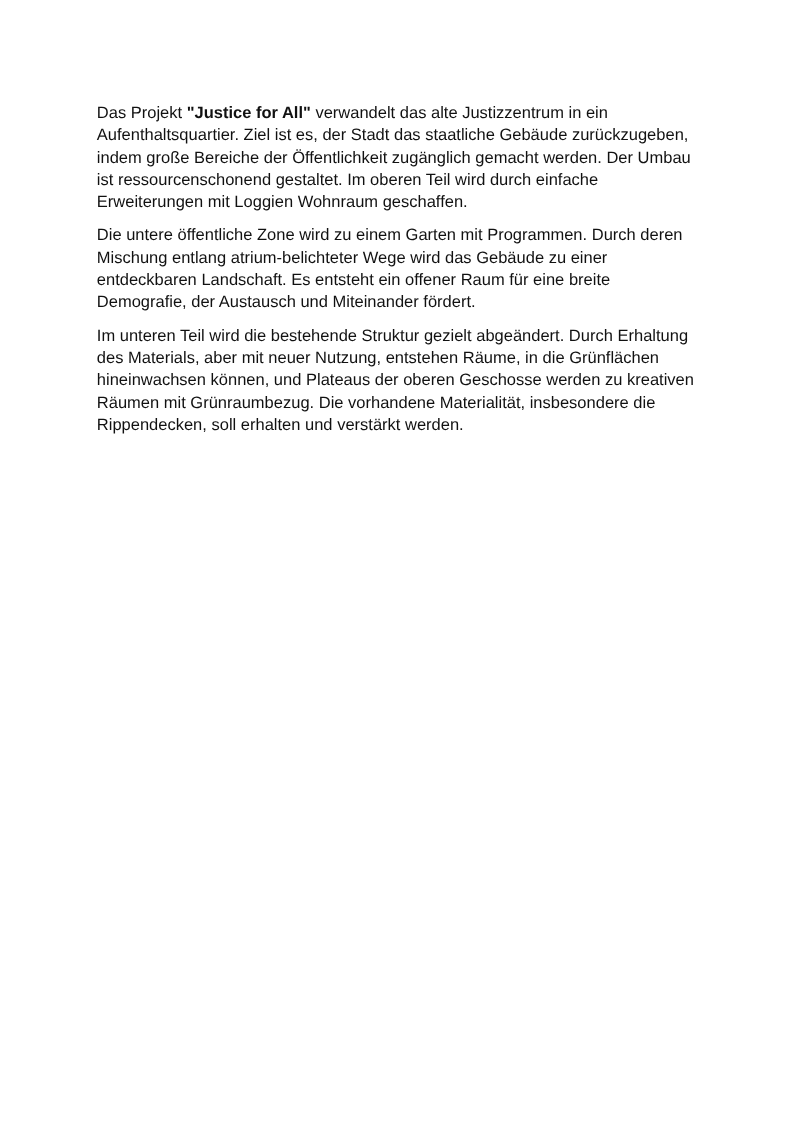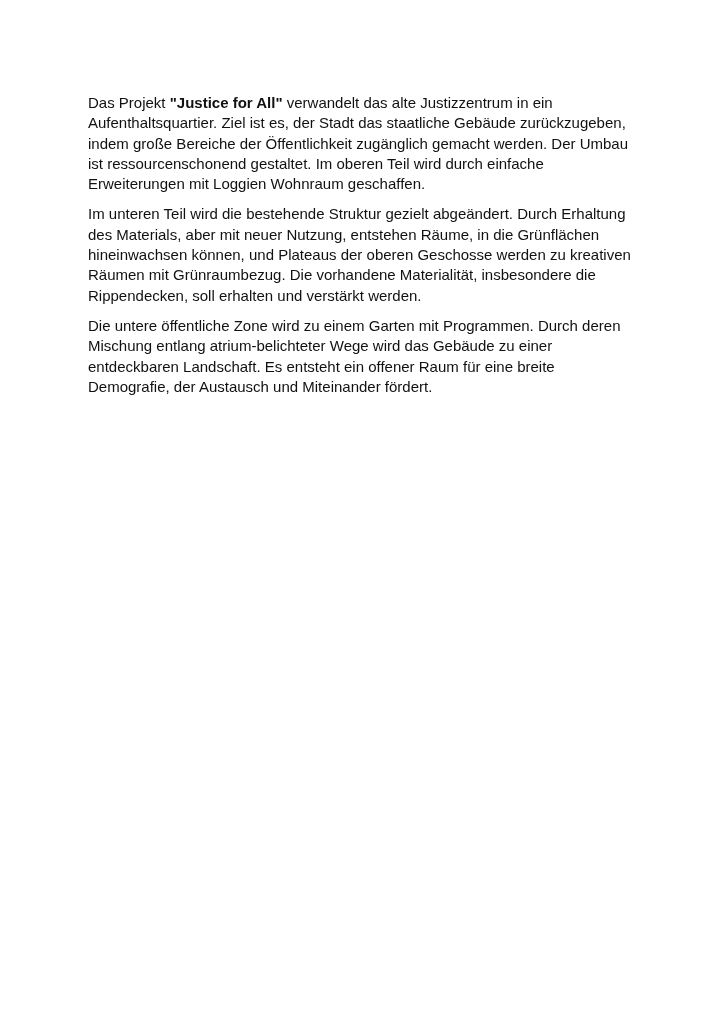--- a/index.html
+++ b/index.html
@@ -33,18 +33,18 @@
   }
 </style>
 </head>
 <body>
 
 <div class="page">
   <div class="content">
 
     <p class="para"><span>Das Projekt </span><strong>"Justice for All"</strong><span> verwandelt das alte Justizzentrum in ein Aufenthaltsquartier. Ziel ist es, der Stadt das staatliche Gebäude zurückzugeben, indem große Bereiche der Öffentlichkeit zugänglich gemacht werden. Der Umbau ist ressourcenschonend gestaltet. Im oberen Teil wird durch einfache Erweiterungen mit Loggien Wohnraum geschaffen.</span></p>
 
+    <p class="para">Die untere öffentliche Zone wird zu einem Garten mit Programmen. Durch deren Mischung entlang atrium-belichteter Wege wird das Gebäude zu einer entdeckbaren Landschaft. Es entsteht ein offener Raum für eine breite Demografie, der Austausch und Miteinander fördert.</p>
+
     <p class="para">Im unteren Teil wird die bestehende Struktur gezielt abgeändert. Durch Erhaltung des Materials, aber mit neuer Nutzung, entstehen Räume, in die Grünflächen hineinwachsen können, und Plateaus der oberen Geschosse werden zu kreativen Räumen mit Grünraumbezug. Die vorhandene Materialität, insbesondere die Rippendecken, soll erhalten und verstärkt werden.</p>
-
-    <p class="para">Die untere öffentliche Zone wird zu einem Garten mit Programmen. Durch deren Mischung entlang atrium-belichteter Wege wird das Gebäude zu einer entdeckbaren Landschaft. Es entsteht ein offener Raum für eine breite Demografie, der Austausch und Miteinander fördert.</p>
 
   </div>
 </div>
 
 </body></html>

